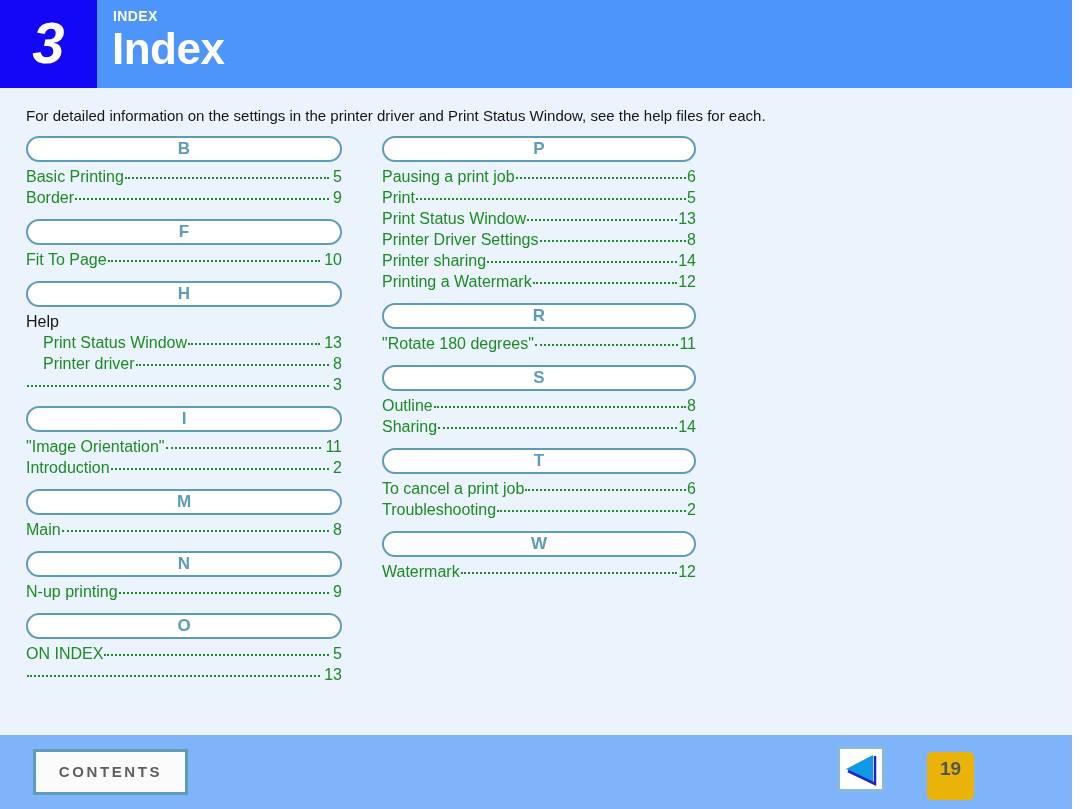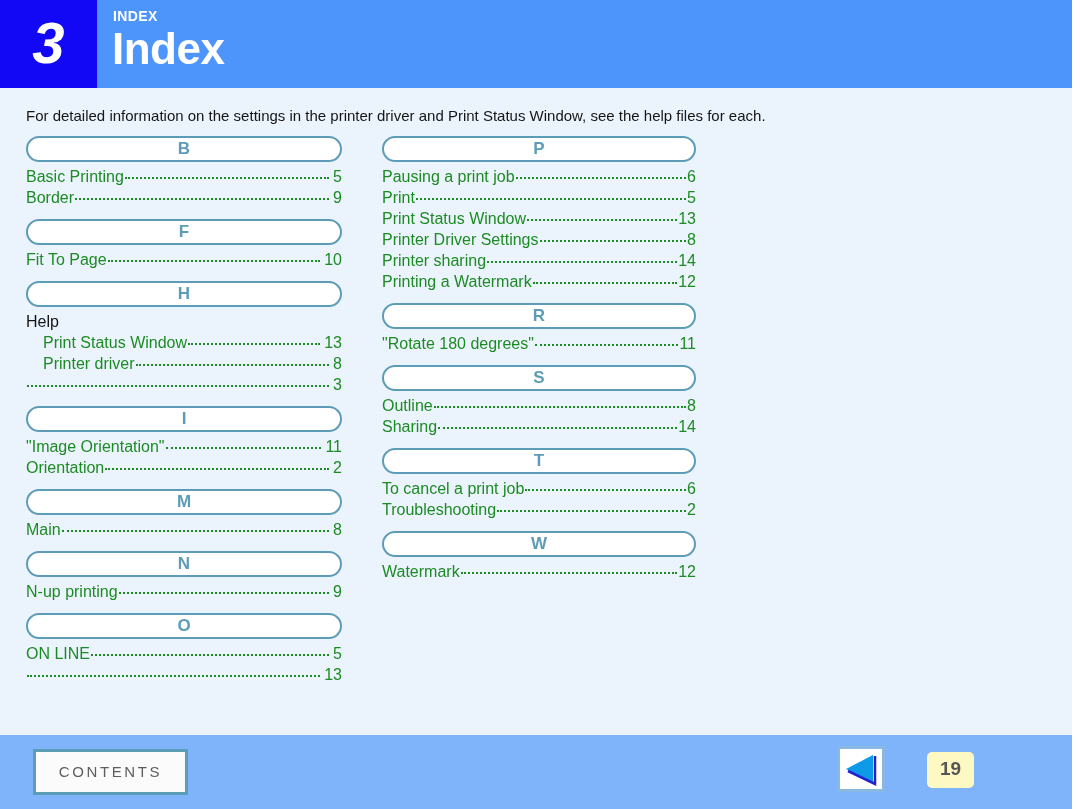--- a/index.html
+++ b/index.html
@@ -147,44 +147,44 @@
     position: absolute;
     left: 33px;
     top: 14px;
     width: 155px;
     height: 46px;
     box-sizing: border-box;
     background: #fbfbfb;
     border: 3px solid #5d9cb7;
     color: #5e5e5e;
     font-size: 15px;
-    font-weight: normal;
+    font-weight: bold;
     letter-spacing: 2.6px;
     text-align: center;
     line-height: 40px;
   }
   .back-button {
     position: absolute;
     left: 837px;
     top: 746px;
     width: 48px;
     height: 46px;
     box-sizing: border-box;
     background: #ffffff;
     border: 3px solid #87b9e3;
   }
   .back-button svg { display: block; }
   .page-number-box {
     position: absolute;
     left: 927px;
     top: 752px;
     width: 47px;
-    height: 36px;
+    height: 48px;
     box-sizing: border-box;
-    background: #fef9c3;
+    background: #eab308;
     border-radius: 5px;
     color: #555555;
     font-size: 19px;
     font-weight: bold;
     text-align: center;
     line-height: 34px;
   }
 </style>
 </head>
 <body>
@@ -247,21 +247,21 @@
           </div>
         </div>
         <div class="section">
           <div class="letter-pill">I</div>
           <div class="entry">
             <span class="etitle">"Image Orientation"</span>
             <span class="leader"></span>
             <span class="epage">11</span>
           </div>
           <div class="entry">
-            <span class="etitle">Orientation</span>
+            <span class="etitle">Introduction</span>
             <span class="leader"></span>
             <span class="epage">2</span>
           </div>
         </div>
         <div class="section">
           <div class="letter-pill">M</div>
           <div class="entry">
             <span class="etitle">Main</span>
             <span class="leader"></span>
             <span class="epage">8</span>
@@ -271,21 +271,21 @@
           <div class="letter-pill">N</div>
           <div class="entry">
             <span class="etitle">N-up printing</span>
             <span class="leader"></span>
             <span class="epage">9</span>
           </div>
         </div>
         <div class="section">
           <div class="letter-pill">O</div>
           <div class="entry">
-            <span class="etitle">ON LINE</span>
+            <span class="etitle">ON INDEX</span>
             <span class="leader"></span>
             <span class="epage">5</span>
           </div>
           <div class="entry">
             <span class="leader"></span>
             <span class="epage">13</span>
           </div>
         </div>
       </div>
     <div class="col col-right">

